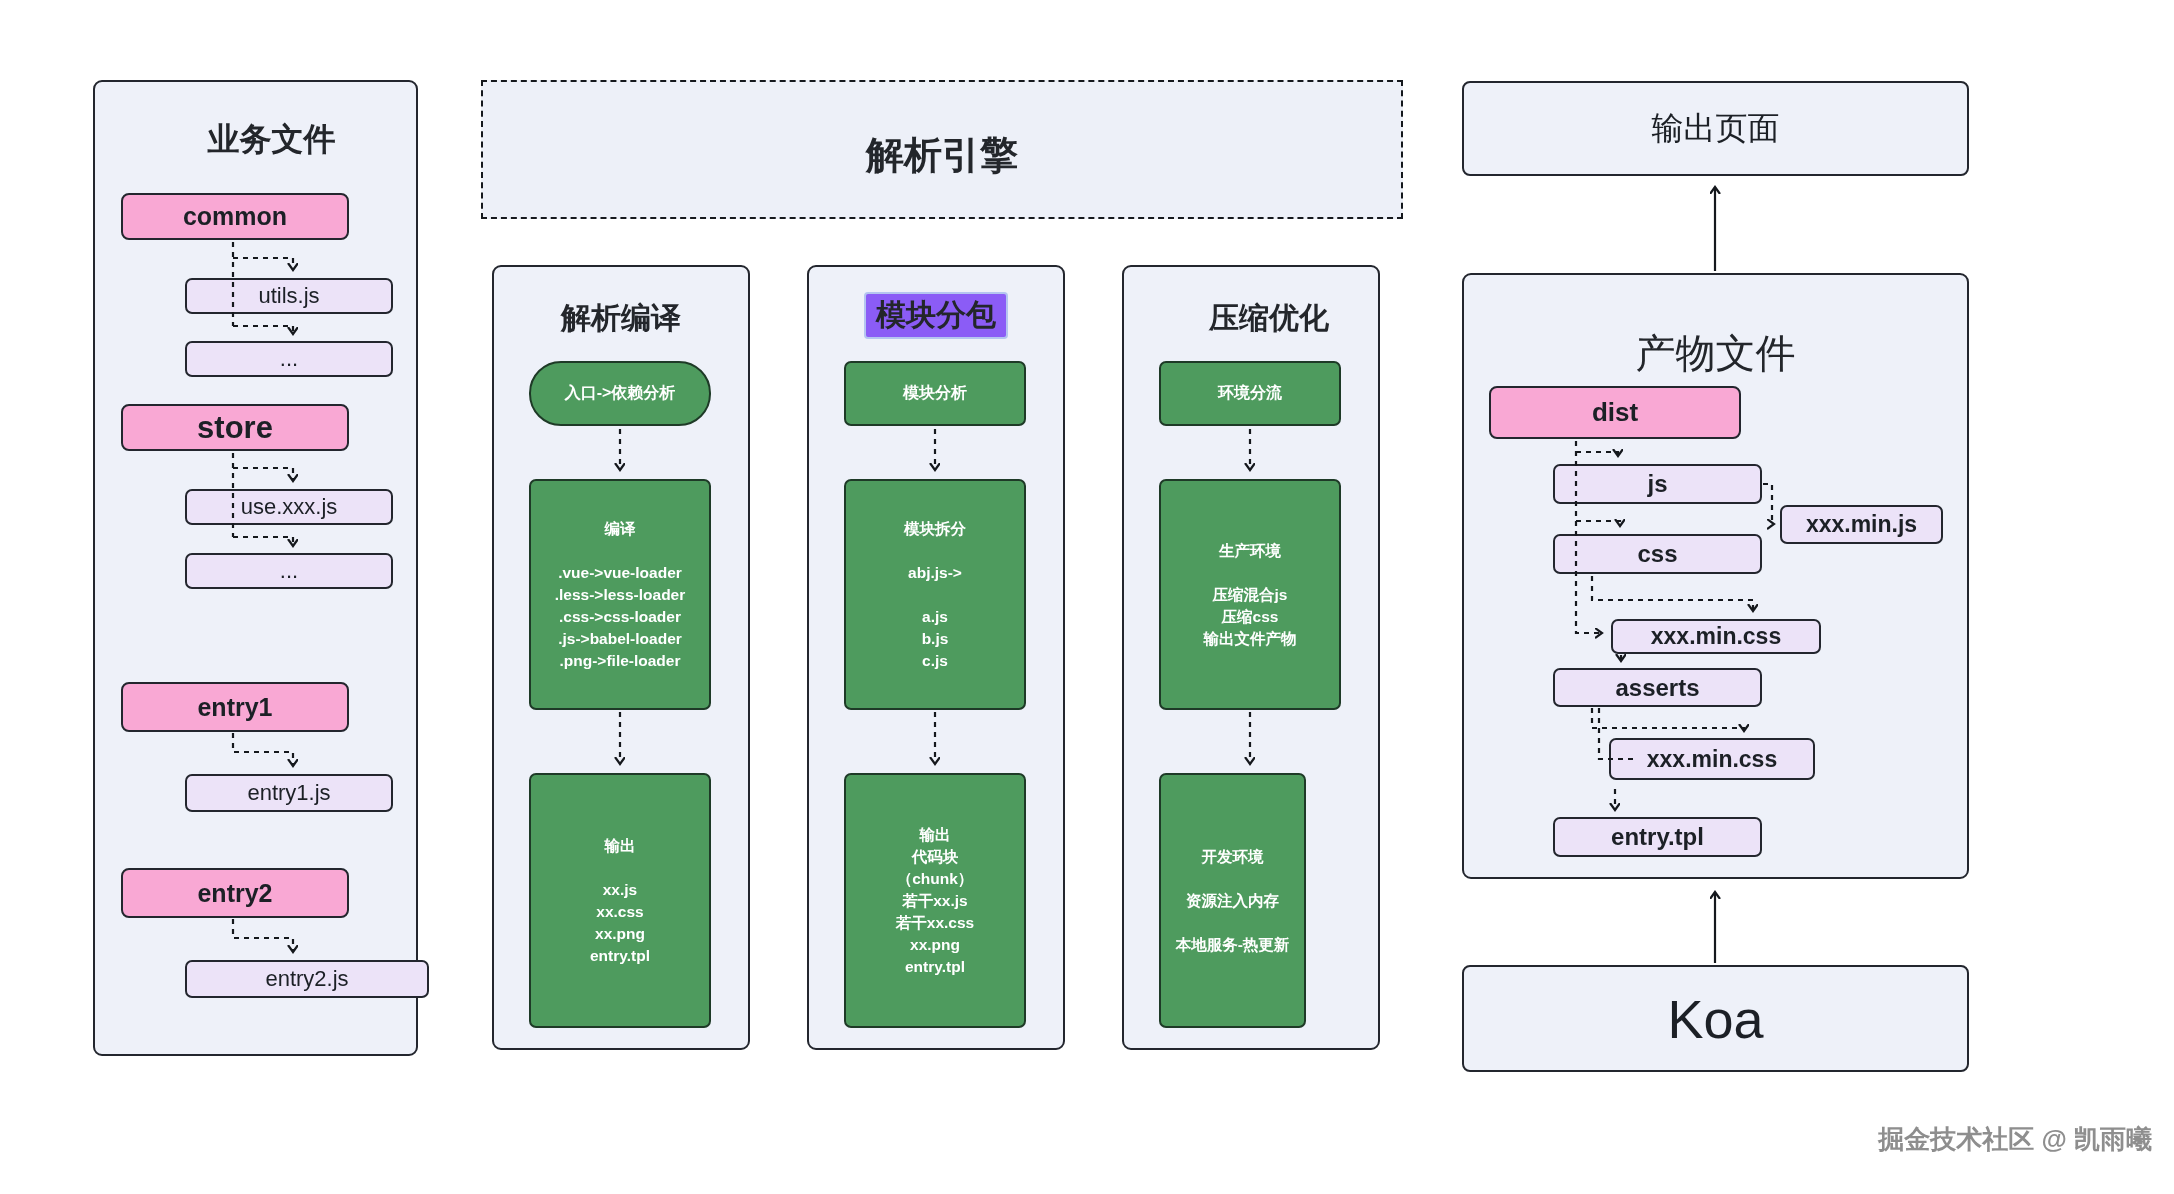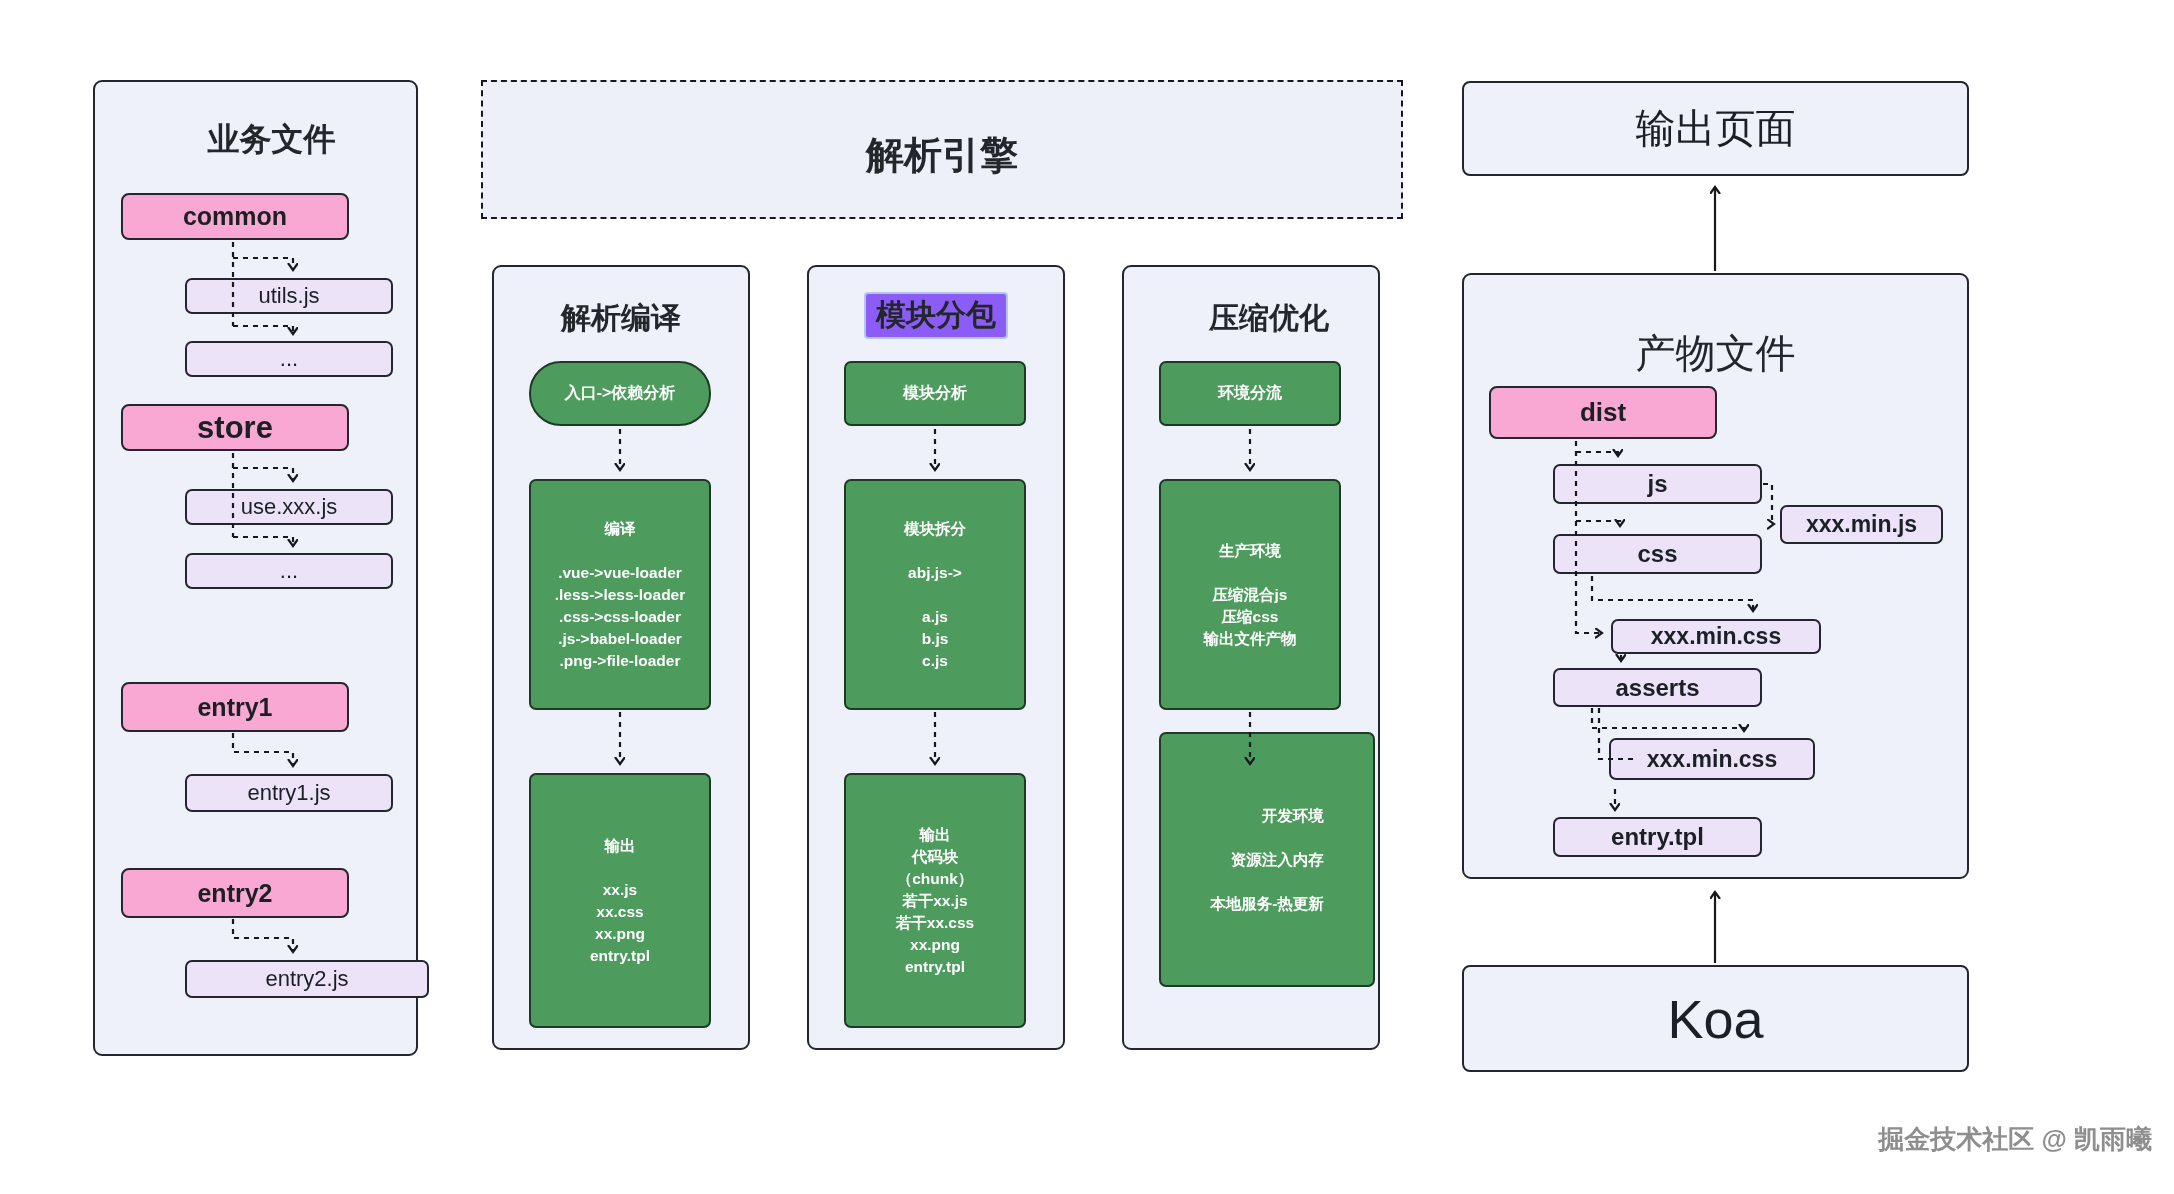--- a/index.html
+++ b/index.html
@@ -80,32 +80,32 @@
 entry.tpl</div>
 
   <div class="abs panel" style="left:1122px;top:265px;width:258px;height:785px;"></div>
   <div class="abs ptitle" style="left:1140px;top:298px;width:258px;font-size:30px;">压缩优化</div>
   <div class="abs box green" style="left:1159px;top:361px;width:182px;height:65px;font-size:16px;">环境分流</div>
   <div class="abs box green glines" style="left:1159px;top:479px;width:182px;height:231px;">生产环境
 
 压缩混合js
 压缩css
 输出文件产物</div>
-  <div class="abs box green glines" style="left:1159px;top:732px;width:216px;height:255px;text-align:right;">开发环境
+  <div class="abs box green glines" style="left:1159px;top:773px;width:147px;height:255px;">开发环境
 
 资源注入内存
 
 本地服务-热更新</div>
 
-  <div class="abs box" style="left:1462px;top:81px;width:507px;height:95px;font-size:40px;font-weight:400;background:#eef1f9;border-width:2.5px;">输出页面</div>
+  <div class="abs box" style="left:1462px;top:81px;width:507px;height:95px;font-size:32px;font-weight:400;background:#eef1f9;border-width:2.5px;">输出页面</div>
 
   <div class="abs panel" style="left:1462px;top:273px;width:507px;height:606px;"></div>
   <div class="abs ptitle thin" style="left:1462px;top:326px;width:507px;font-size:40px;">产物文件</div>
 
-  <div class="abs box bold" style="left:1489px;top:386px;width:228px;height:53px;font-size:26px;">dist</div>
+  <div class="abs box bold" style="left:1489px;top:386px;width:252px;height:53px;font-size:26px;">dist</div>
   <div class="abs box purple bold" style="left:1553px;top:464px;width:209px;height:40px;font-size:24px;">js</div>
   <div class="abs box purple bold" style="left:1780px;top:505px;width:163px;height:39px;font-size:23px;">xxx.min.js</div>
   <div class="abs box purple bold" style="left:1553px;top:534px;width:209px;height:40px;font-size:24px;">css</div>
   <div class="abs box purple bold" style="left:1611px;top:619px;width:210px;height:35px;font-size:23px;">xxx.min.css</div>
   <div class="abs box purple bold" style="left:1553px;top:668px;width:209px;height:39px;font-size:24px;">asserts</div>
   <div class="abs box purple bold" style="left:1609px;top:738px;width:206px;height:42px;font-size:23px;">xxx.min.css</div>
   <div class="abs box purple bold" style="left:1553px;top:817px;width:209px;height:40px;font-size:24px;">entry.tpl</div>
 
   <div class="abs box" style="left:1462px;top:965px;width:507px;height:107px;font-size:54px;font-weight:400;background:#eef1f9;border-width:2.5px;">Koa</div>
 

